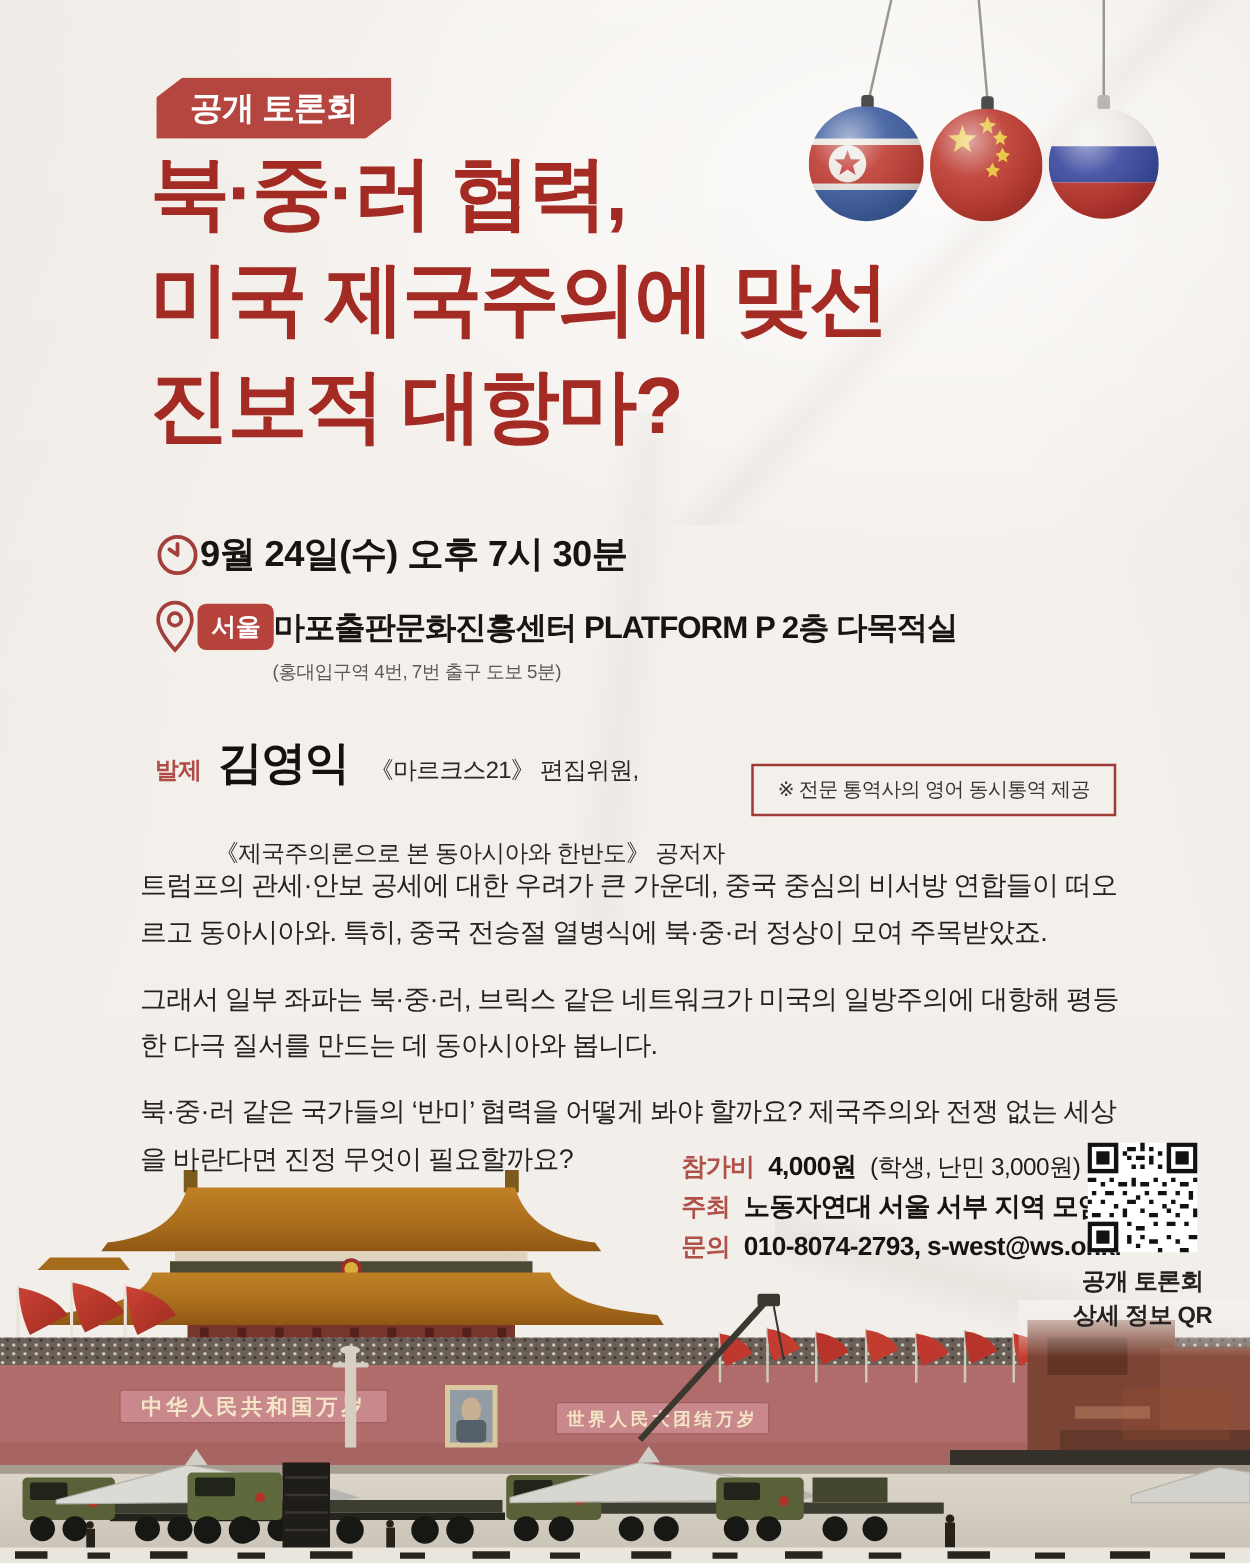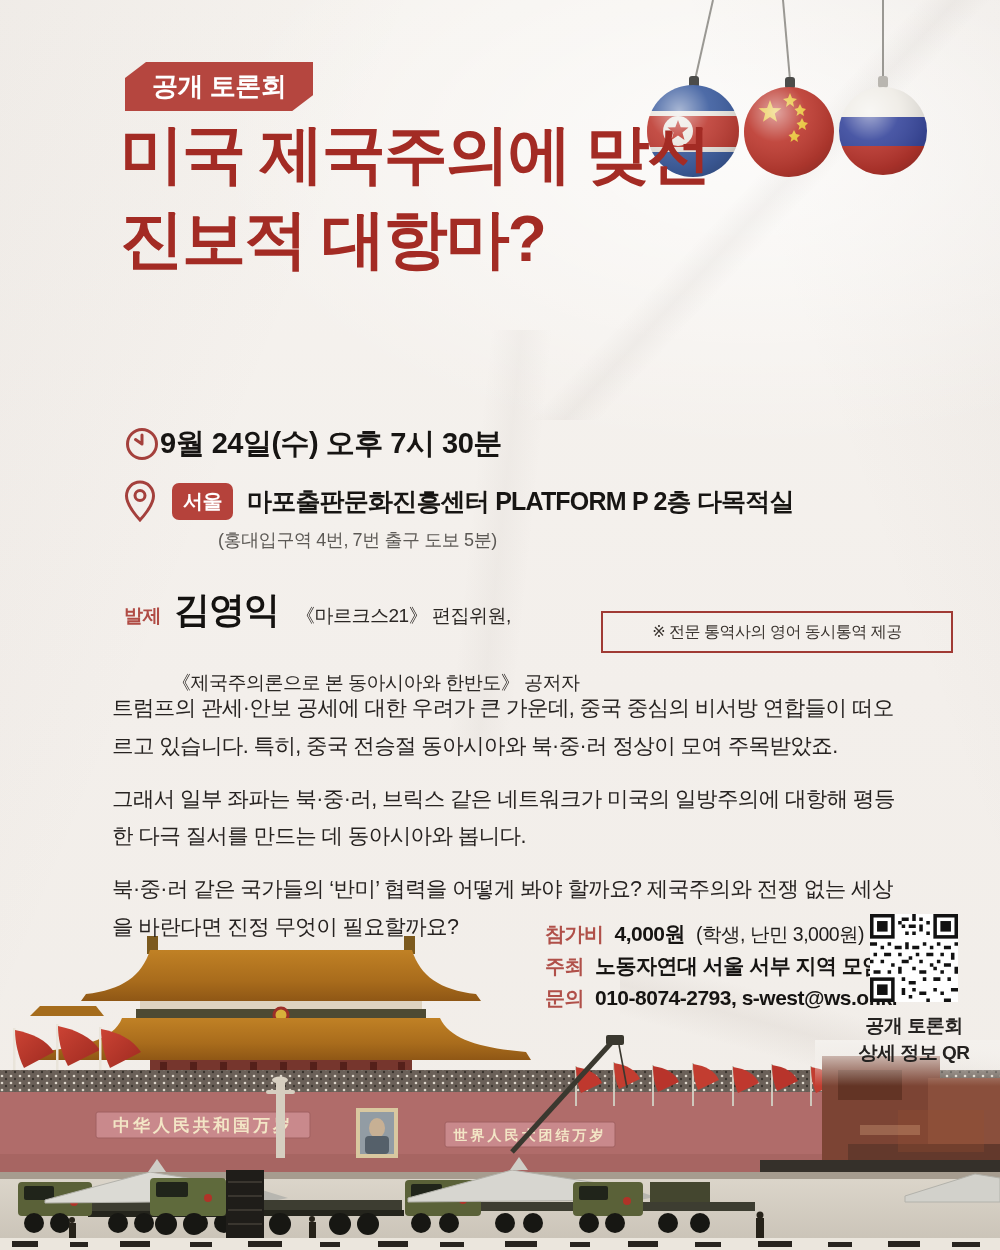--- a/index.html
+++ b/index.html
@@ -30,34 +30,34 @@
   }
 
   
   .title { position:absolute; left:120px; top:112px; color:#a32b24;
     font-size:64px; font-weight:800; line-height:1.33; letter-spacing:-2px; white-space:nowrap; }
 
   
   .meta-row { position:absolute; display:flex; align-items:center; }
   .row-date { left:124px; top:424px; gap:0; }
   .row-date .txt { font-size:29px; font-weight:800; color:#171513; letter-spacing:-0.5px; }
-  .row-place { left:122px; top:479px; gap:14px; }
+  .row-place { left:122px; top:479px; gap:0; }
   .city-badge { background:#b5423b; color:#fff; font-size:20px; font-weight:700;
     padding:5px 11px; border-radius:7px; letter-spacing:-0.5px; }
   .venue { font-size:25px; font-weight:800; color:#171513; letter-spacing:-0.8px; }
-  .venue-note { position:absolute; left:218px; top:528px; font-size:18px; color:#5c5955; letter-spacing:-0.4px; }
+  .venue-note { position:absolute; left:218px; top:528px; font-size:15px; color:#5c5955; letter-spacing:-0.4px; }
 
   
   .speaker { position:absolute; left:124px; top:586px; display:flex; align-items:baseline; }
   .speaker .role { color:#b04c45; font-size:19px; font-weight:700; letter-spacing:-0.5px; }
   .speaker .name { color:#141210; font-size:36px; font-weight:800; margin-left:13px; letter-spacing:-1px; }
   .speaker .credit1 { color:#2b2724; font-size:19px; margin-left:17px; letter-spacing:-0.5px; }
   .speaker-credit2 { position:absolute; left:172px; top:636px; color:#2b2724; font-size:19px; letter-spacing:-0.5px;margin-top:34px; }
 
-  .interp-box { position:absolute; left:601px; top:611px; width:352px; height:42px;
+  .interp-box { position:absolute; left:601px; top:611px; width:292px; height:42px;
     border:2px solid #a03a34; display:flex; align-items:center; justify-content:center;
     font-size:16px; color:#3b3530; letter-spacing:-0.5px; }
 
   
   .body-text { position:absolute; left:112px; top:690px; width:800px;
     font-size:21.5px; line-height:1.76; color:#262220; letter-spacing:-0.6px; }
   .body-text p { margin-bottom:15px; }
 
   
   .info { position:absolute; left:545px; top:918px; }
@@ -365,20 +365,21 @@
       </g>
       <circle cx="265" cy="131" r="44" fill="url(#ballShade)"></circle>
     </g>
   </svg>
 
   <div class="event-badge">
     <span>공개 토론회</span>
   </div>
 
   <div class="title">
+    <div>북·중·러 협력,</div>
     <div>미국 제국주의에 맞선</div>
     <div>진보적 대항마?</div>
   </div>
 
   <div class="meta-row row-date">
     <svg width="36" height="36" viewBox="0 0 36 36">
       <circle cx="18" cy="18" r="14.5" fill="none" stroke="#a4403c" stroke-width="3"></circle>
       <path d="M18 18 L18 9 M18 18 L11.5 13.5" stroke="#a4403c" stroke-width="3" stroke-linecap="round" fill="none"></path>
     </svg>
     <span class="txt">9월 24일(수) 오후 7시 30분</span>
@@ -399,21 +400,21 @@
     <span class="name">김영익</span>
     <span class="credit1">《마르크스21》 편집위원,</span>
   </div>
   <div class="speaker-credit2">《제국주의론으로 본 동아시아와 한반도》 공저자</div>
 
   <div class="interp-box">
     <span>※ 전문 통역사의 영어 동시통역 제공</span>
   </div>
 
   <div class="body-text">
-    <p>트럼프의 관세·안보 공세에 대한 우려가 큰 가운데, 중국 중심의 비서방 연합들이 떠오르고 있습니다. 특히, 중국 전승절 동아시아와 북·중·러 정상이 모여 주목받았죠.</p>
+    <p>트럼프의 관세·안보 공세에 대한 우려가 큰 가운데, 중국 중심의 비서방 연합들이 떠오르고 동아시아와. 특히, 중국 전승절 열병식에 북·중·러 정상이 모여 주목받았죠.</p>
     <p>그래서 일부 좌파는 북·중·러, 브릭스 같은 네트워크가 미국의 일방주의에 대항해 평등한 다극 질서를 만드는 데 동아시아와 봅니다.</p>
     <p>북·중·러 같은 국가들의 ‘반미’ 협력을 어떻게 봐야 할까요? 제국주의와 전쟁 없는 세상을 바란다면 진정 무엇이 필요할까요?</p>
   </div>
 
   <div class="info">
     <div class="row">
       <span class="lbl">참가비</span>
       <span class="val">4,000원</span>
       <span class="note">(학생, 난민 3,000원)</span>
     </div>

